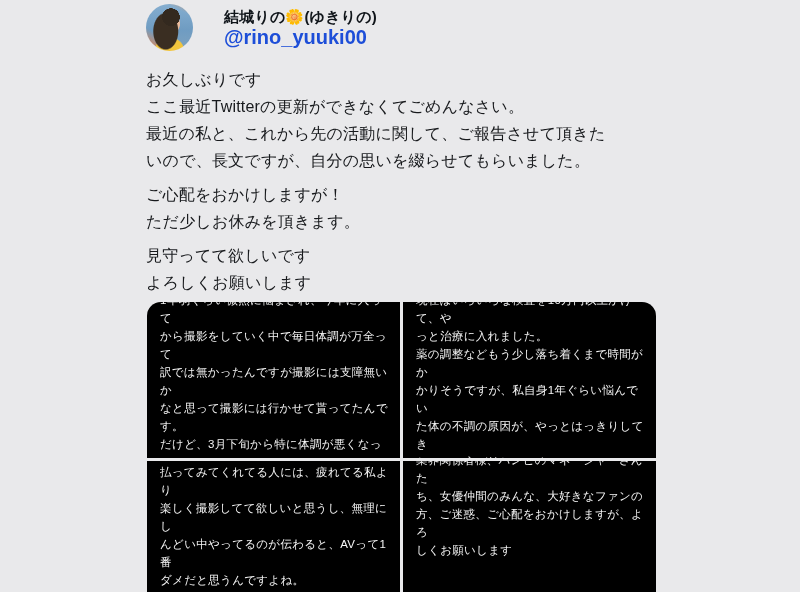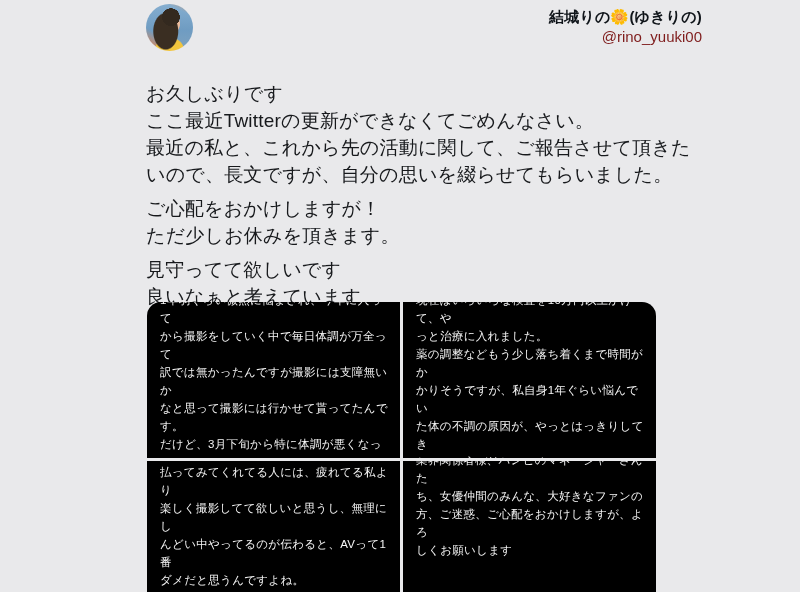--- a/index.html
+++ b/index.html
@@ -19,29 +19,29 @@
     overflow:hidden;
     background:
       radial-gradient(circle 9px at 53% 28%, #33291f 0 97%, transparent 100%),
       radial-gradient(ellipse 13px 19px at 42% 58%, #3a2e22 0 92%, transparent 100%),
       radial-gradient(ellipse 6px 9px at 60% 42%, #e9bb9d 0 90%, transparent 100%),
       radial-gradient(ellipse 15px 13px at 50% 98%, #f2c53d 0 92%, transparent 100%),
       linear-gradient(205deg, #c9a184 0%, rgba(201,161,132,0) 18%),
       linear-gradient(30deg, #b5806a 0%, #c08c72 14%, rgba(192,140,114,0) 32%),
       linear-gradient(180deg, #85aed0 0%, #6f9cc2 55%, #7fa3bf 100%);
   }
-  .id-block{margin-left:78px;padding-top:3px;text-align:right;}
+  .id-block{margin-left:78px;padding-top:3px;}
   .display-name{
     font-size:15px;font-weight:700;color:#0f1419;line-height:20px;
     letter-spacing:.2px;
   }
-  .handle{font-size:15px;color:#7f1d1d;line-height:20px;}
+  .handle{font-size:20px;color:#1d4ed8;line-height:20px;font-weight:bold;}
 
   
-  .tweet-body{margin-top:29px;font-size:19px;line-height:27px;color:#17191c;}
+  .tweet-body{margin-top:15px;font-size:16px;line-height:27px;color:#17191c;}
   .tweet-body p{margin:0;white-space:pre-line;letter-spacing:.2px;}
   .tweet-body p + p{margin-top:7px;}
 
   
   .media-grid{
     position:absolute;left:1px;top:298px;width:509px;
     display:grid;grid-template-columns:253px 253px;grid-template-rows:156px 330px;
     gap:3px;border-radius:14px;overflow:hidden;
   }
   .media-cell{
@@ -73,21 +73,21 @@
     </header>
 
     <div class="tweet-body">
       <p>お久しぶりです
 ここ最近Twitterの更新ができなくてごめんなさい。
 最近の私と、これから先の活動に関して、ご報告させて頂きた
 いので、長文ですが、自分の思いを綴らせてもらいました。</p>
       <p>ご心配をおかけしますが！
 ただ少しお休みを頂きます。</p>
       <p>見守ってて欲しいです
-良いなぁと考えています</p>
+よろしくお願いします</p>
     </div>
 
     <div class="media-grid">
 
       <div class="media-cell">
         <div class="img-text clip-tl">1年弱ぐらい微熱に悩まされ、今年に入って
 から撮影をしていく中で毎日体調が万全って
 訳では無かったんですが撮影には支障無いか
 なと思って撮影には行かせて貰ってたんで
 す。

